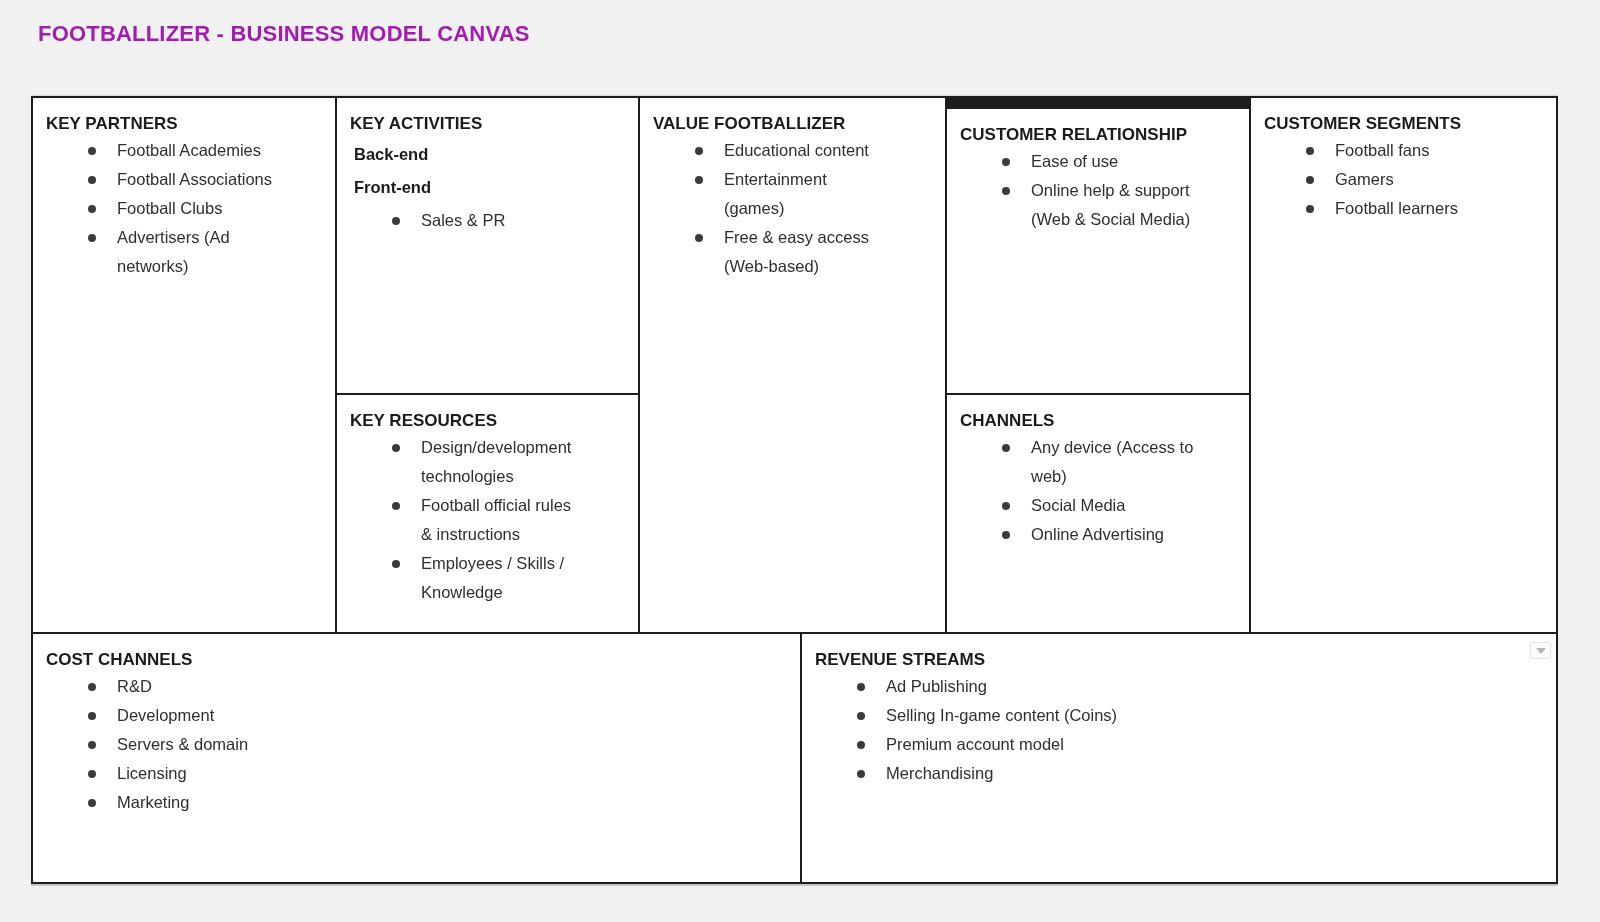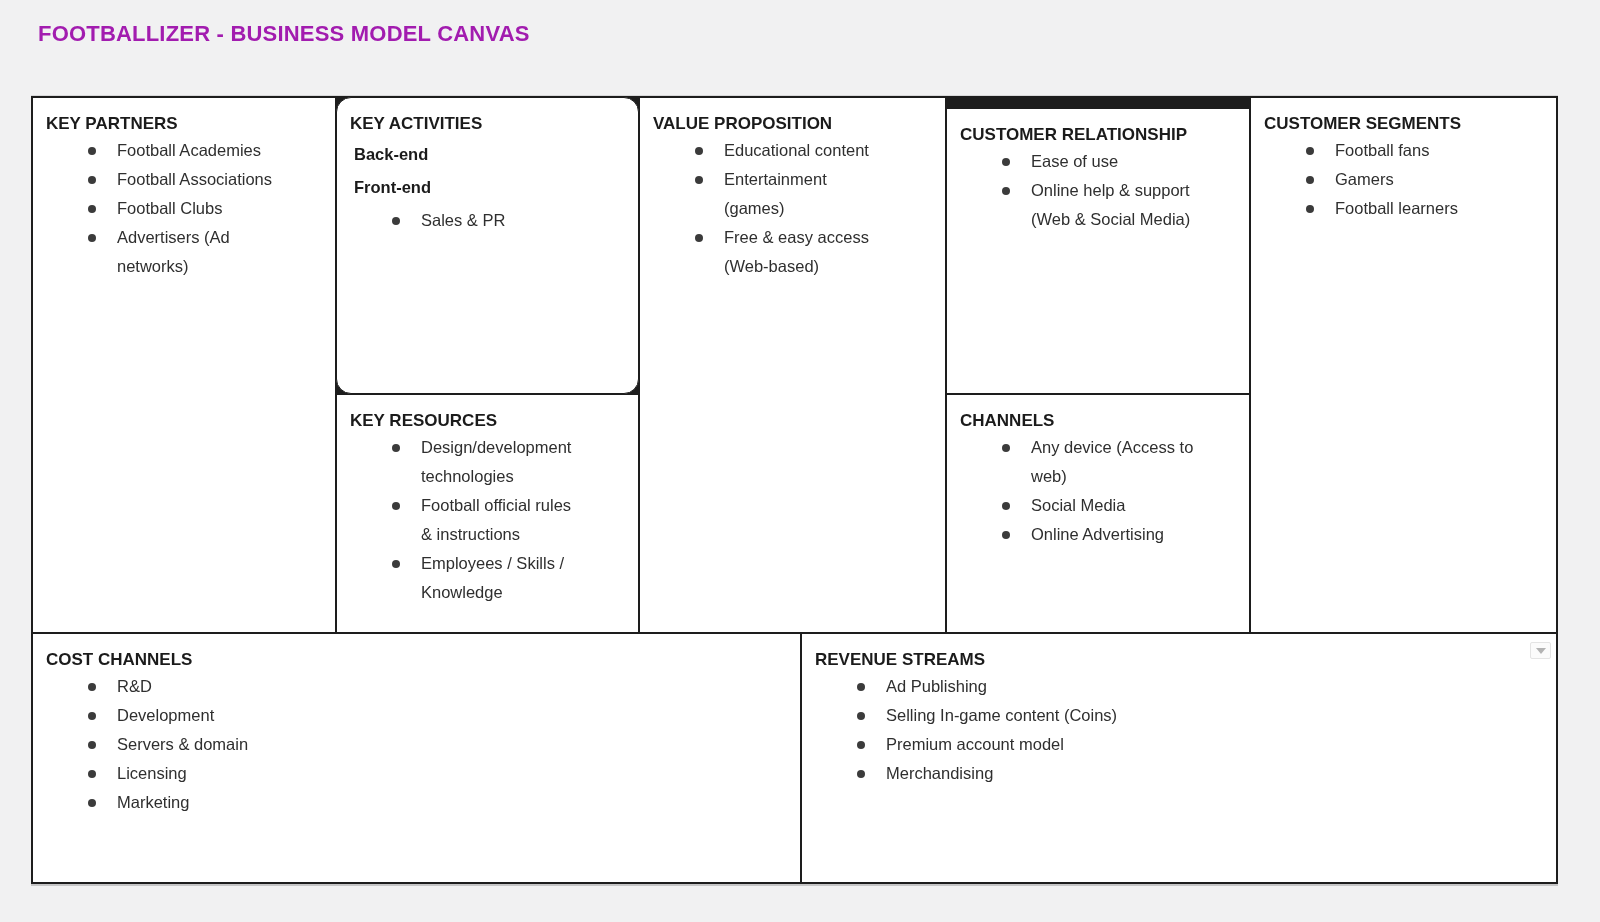--- a/index.html
+++ b/index.html
@@ -32,21 +32,21 @@
     background: #1d1d1d;
     box-shadow: 0 2px 0 rgba(0,0,0,0.18), 0 -1px 0 rgba(0,0,0,0.10);
   }
   .box {
     background: #ffffff;
     border: 1px solid #1d1d1d;
     position: relative;
     overflow: hidden;
   }
   .box-kp  { grid-column: 1;     grid-row: 1 / 3; }
-  .box-ka  { grid-column: 2;     grid-row: 1; border-radius: 15px; }
+  .box-ka  { grid-column: 2;     grid-row: 1; }
   .box-kr  { grid-column: 2;     grid-row: 2; }
   .box-vp  { grid-column: 3 / 5; grid-row: 1 / 3; }
   .box-cr  { grid-column: 5;     grid-row: 1; margin-top: 11px; }
   .box-ch  { grid-column: 5;     grid-row: 2; }
   .box-cs  { grid-column: 6;     grid-row: 1 / 3; }
   .box-cost{ grid-column: 1 / 4; grid-row: 3; }
   .box-rev { grid-column: 4 / 7; grid-row: 3; }
 
   .box h2 {
     margin: 0;
@@ -138,21 +138,21 @@
       <li>Design/development
 technologies</li>
       <li>Football official rules
 &amp; instructions</li>
       <li>Employees / Skills /
 Knowledge</li>
     </ul>
   </section>
 
   <section class="box box-vp">
-    <h2>VALUE PROPOSITION</h2>
+    <h2>VALUE FOOTBALLIZER</h2>
     <ul class="items">
       <li>Educational content</li>
       <li>Entertainment
 (games)</li>
       <li>Free &amp; easy access
 (Web-based)</li>
     </ul>
   </section>
 
   <section class="box box-cr">

